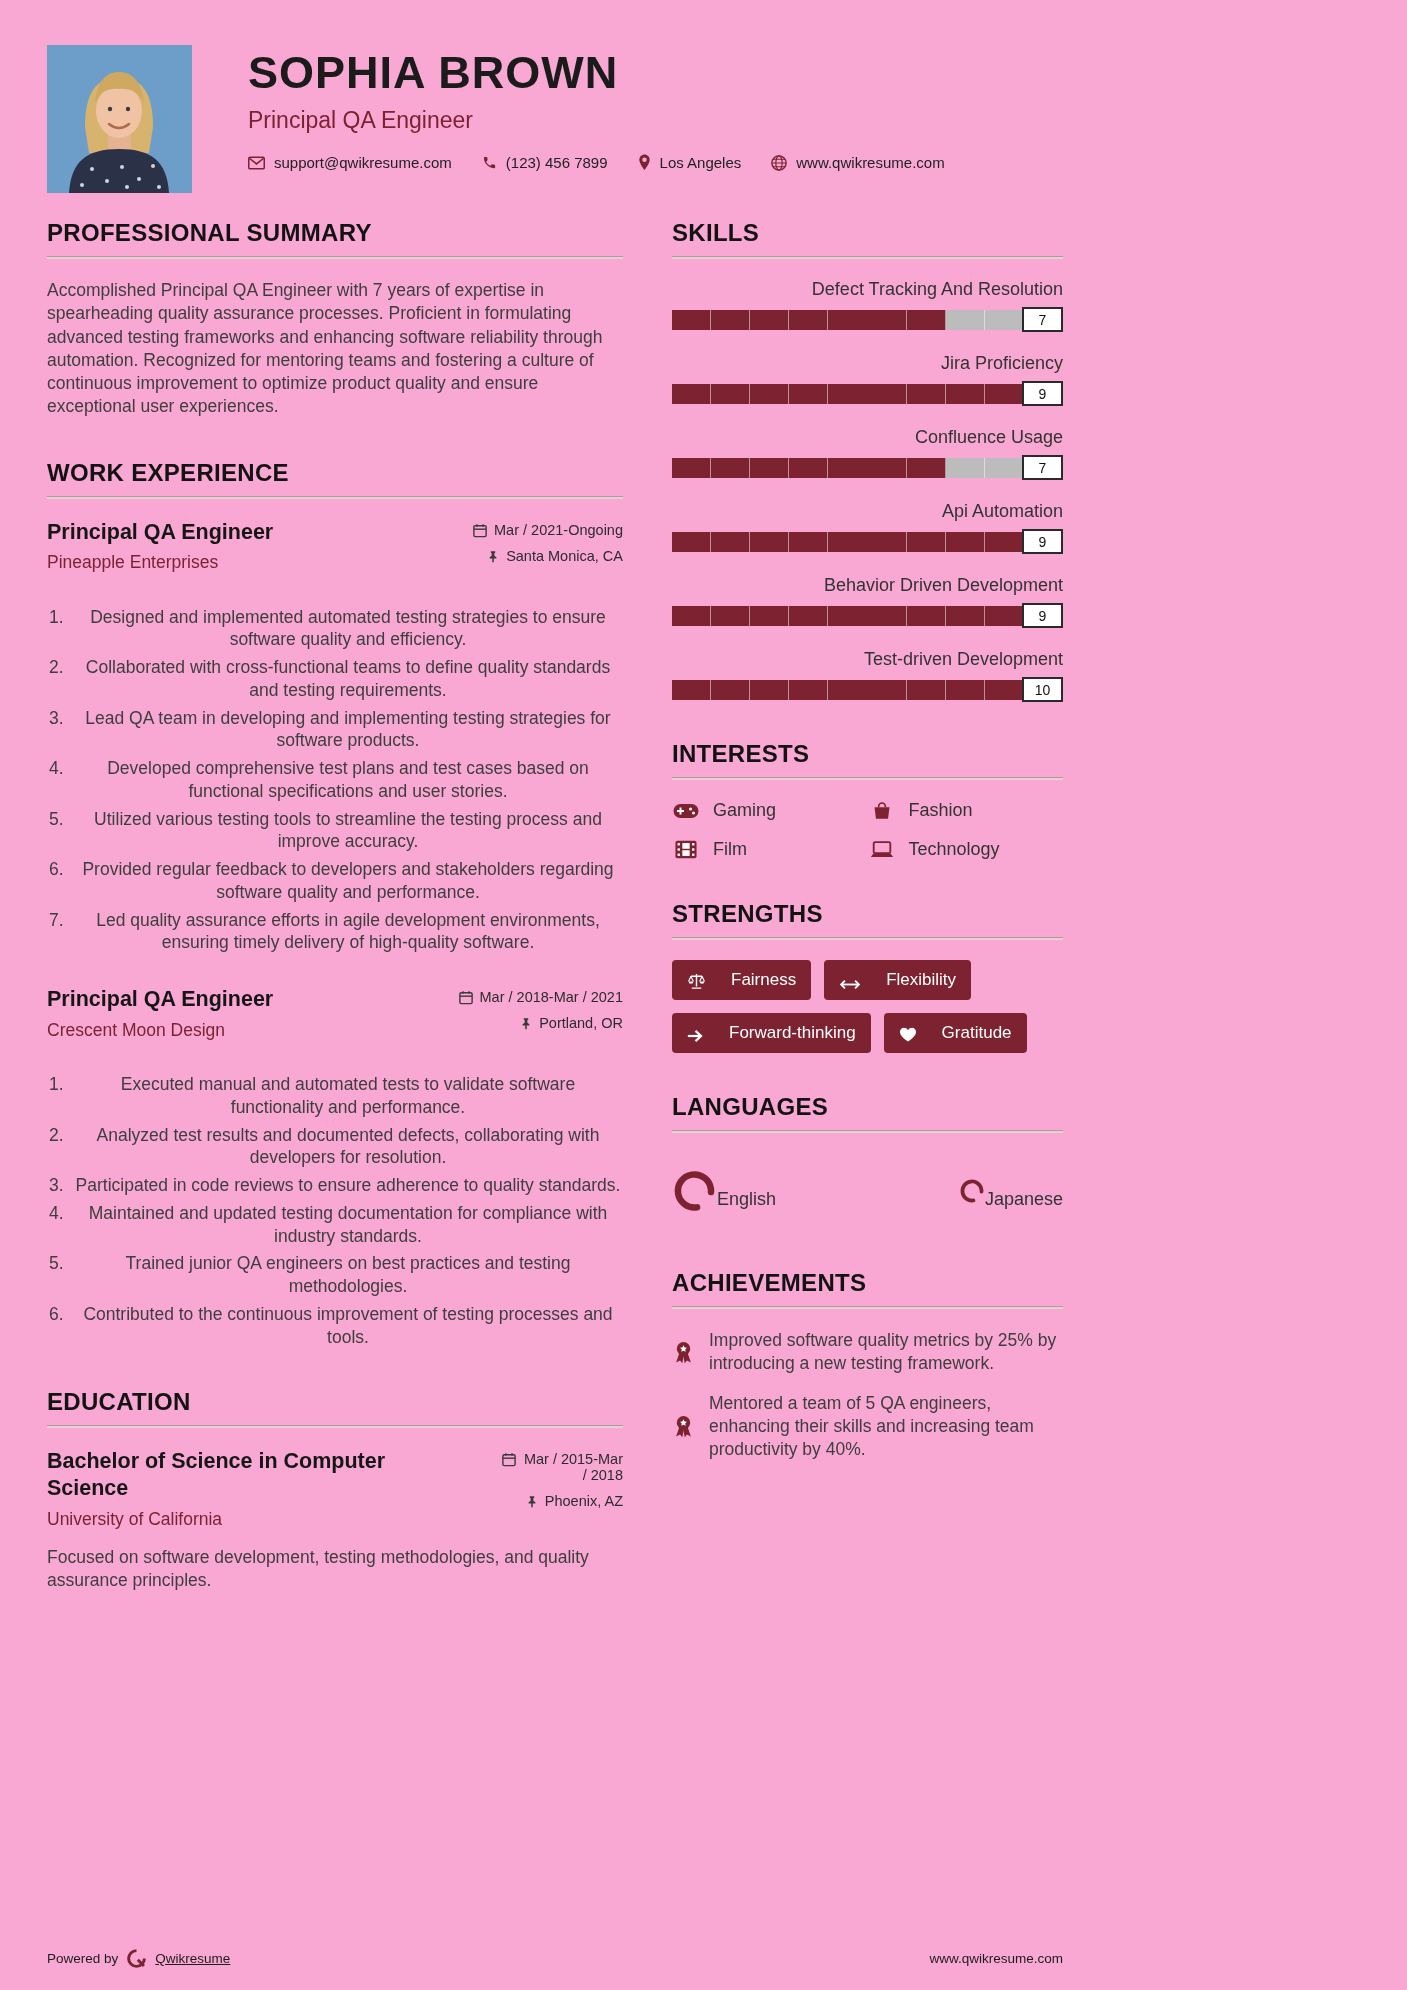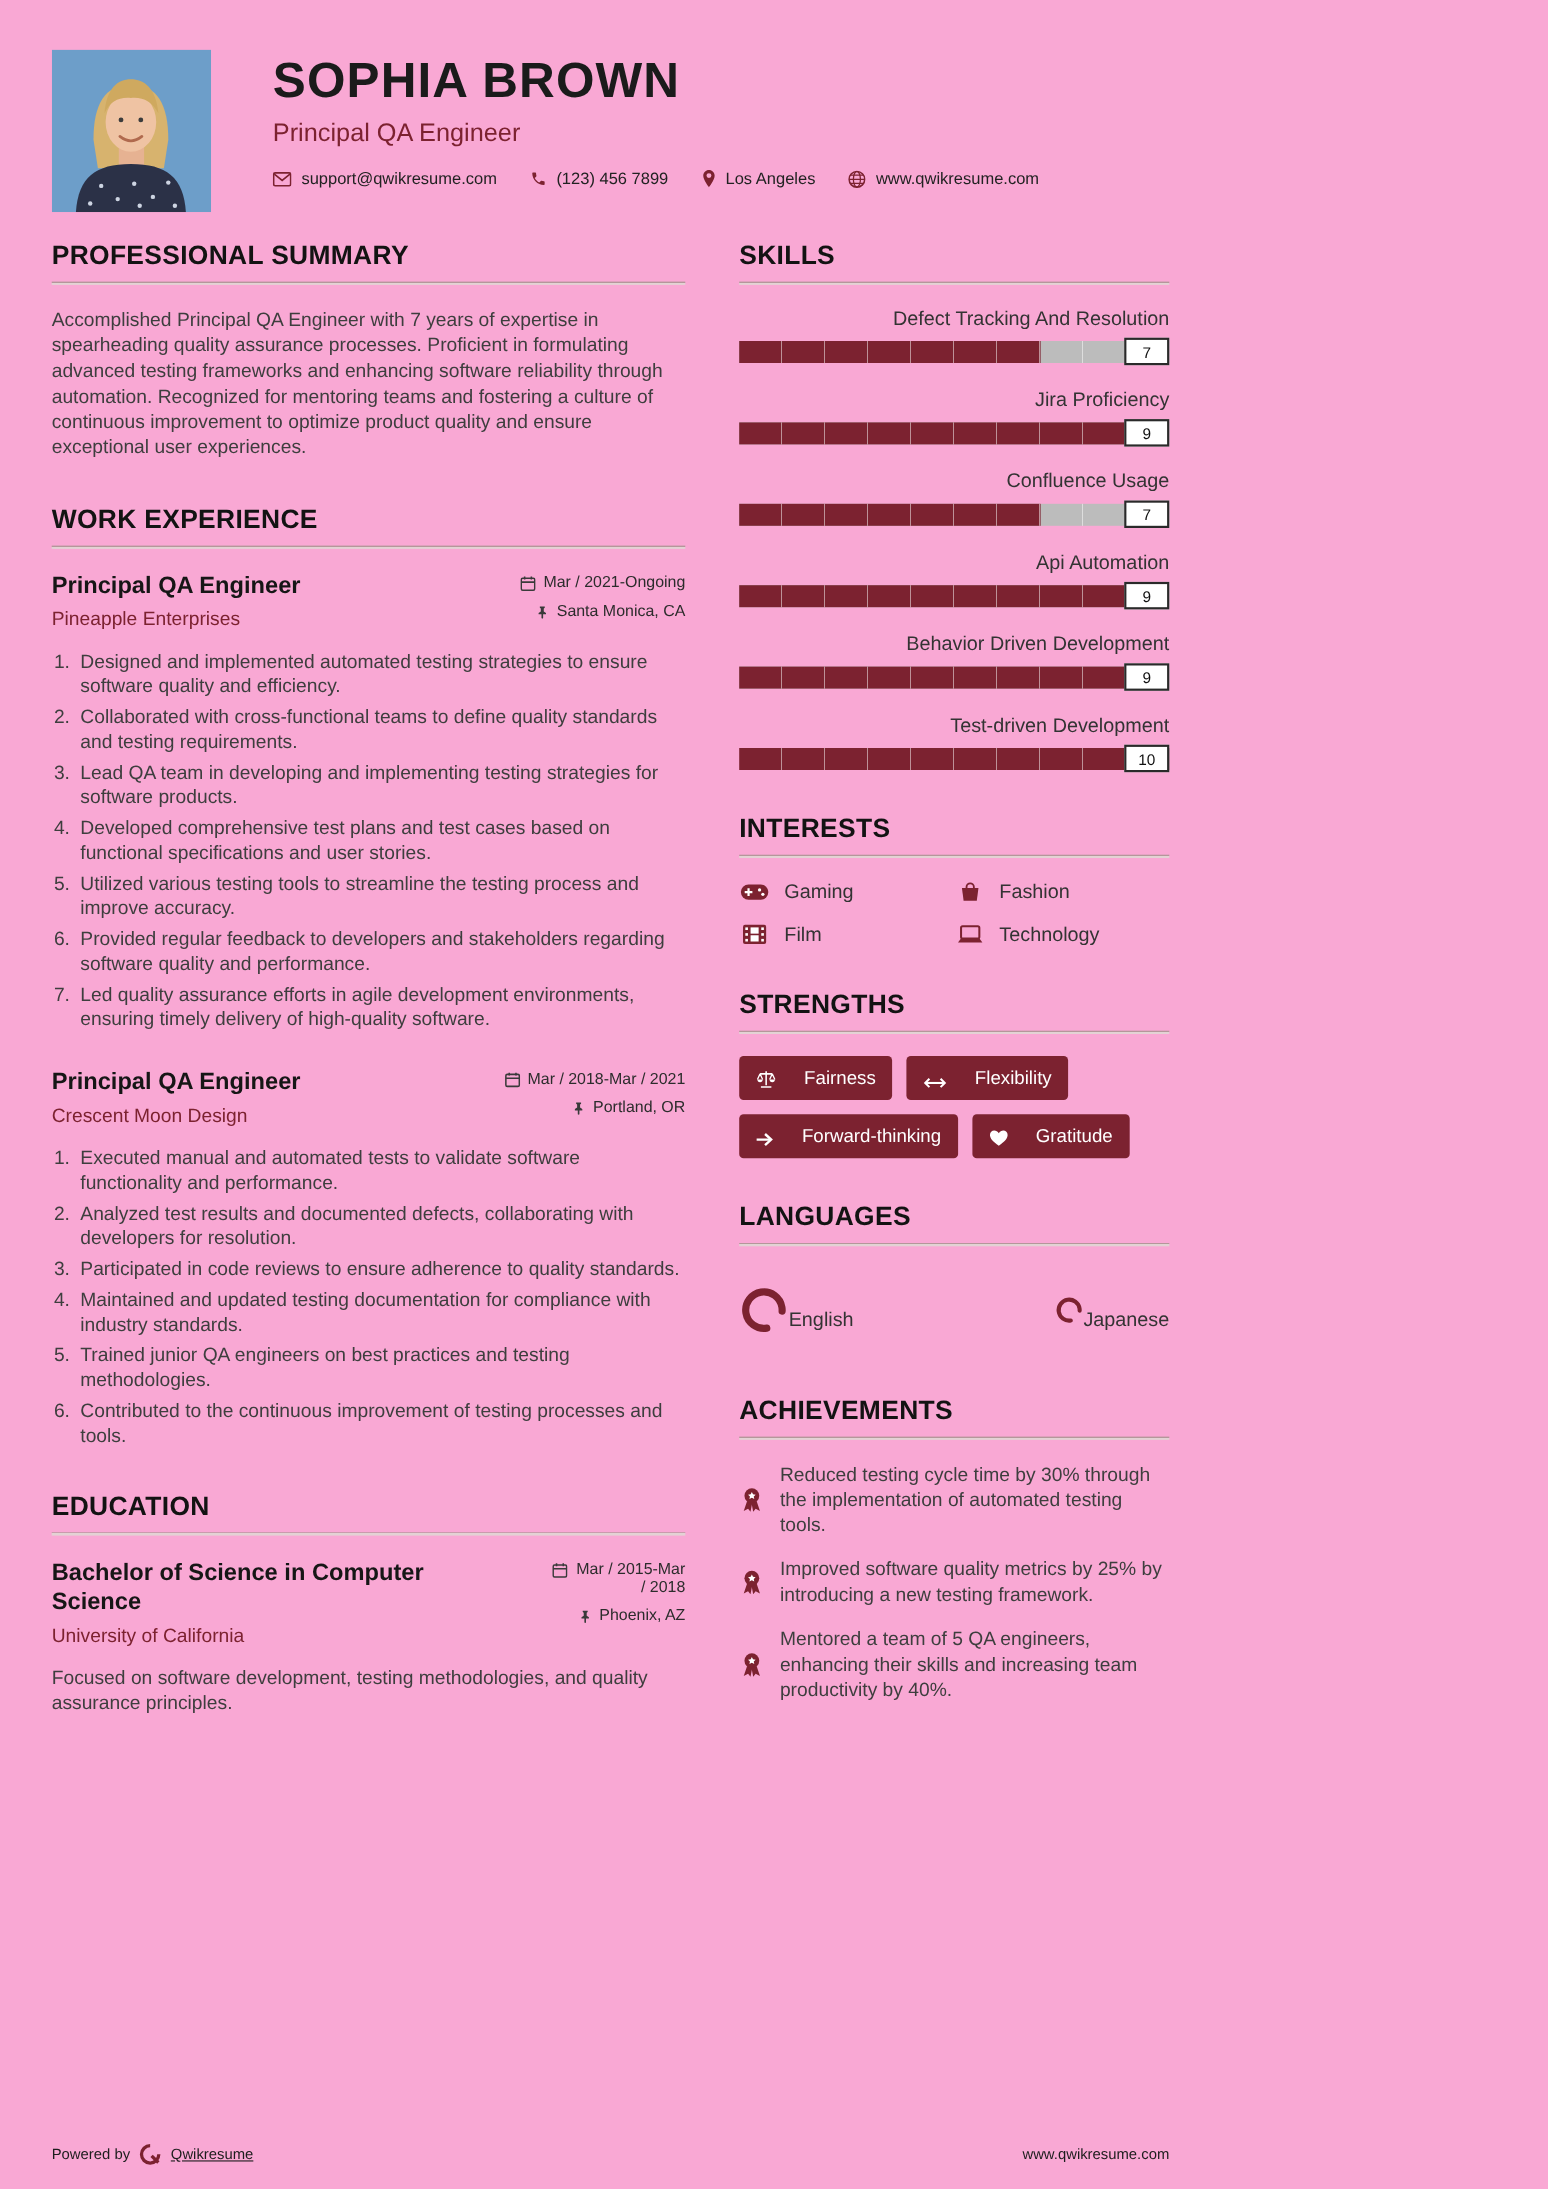--- a/index.html
+++ b/index.html
@@ -29,21 +29,21 @@
   .body-text{font-size:17.5px;line-height:1.33;color:var(--text,#3e3e3e);}
 
   
   .job{margin-bottom:32px;}
   .job-head{display:flex;justify-content:space-between;}
   .job-title{font-size:21.5px;font-weight:700;color:#161616;line-height:1.25;}
   .company{font-size:17.5px;color:var(--accent,#7c2230);margin-top:7px;}
   .job-meta{flex:none;text-align:right;font-size:14.5px;color:#2c2c2c;padding-top:3px;}
   .meta-line{display:flex;justify-content:flex-end;align-items:flex-start;gap:7px;margin-bottom:10px;}
   .meta-line .ic{color:#3a3a3a;padding-top:1px;}
-  .bullets{list-style:none;counter-reset:b;margin-top:16px;}
+  .bullets{list-style:none;counter-reset:b;margin-top:32px;text-align:center;}
   .bullets li{position:relative;padding-left:26px;counter-increment:b;font-size:17.5px;line-height:1.3;color:var(--text,#3e3e3e);margin-bottom:5px;}
   .bullets li::before{content:counter(b) ".";position:absolute;left:2px;}
   .edu-left{max-width:390px;}
   .edu-dates{display:inline-block;width:100px;}
   .edu-desc{margin-top:16px;}
 
   
   .skill{margin-bottom:23px;}
   .skill-name{font-size:18px;color:#333;text-align:right;}
   .bar{position:relative;height:20px;background:var(--bar-gray,#bcbcbc);margin-top:10px;}
@@ -445,31 +445,20 @@
 
           <div class="ach">
             <span class="ic">
               <svg width="23" height="25" viewBox="0 0 24 26" style="color:var(--accent,#7c2230)">
                   <path d="M7.5 13l-3.2 9.5 4.1-2.2 2.3 3 1.8-9z" fill="currentColor"></path>
                   <path d="M16.5 13l3.2 9.5-4.1-2.2-2.3 3-1.8-9z" fill="currentColor"></path>
                   <circle cx="12" cy="8" r="7" fill="currentColor"></circle>
                   <path d="M12 4.4l1.1 2.3 2.5.3-1.8 1.7.5 2.5-2.3-1.2-2.3 1.2.5-2.5-1.8-1.7 2.5-.3z" fill="#fff"></path>
                 </svg>
             </span>
-            <div class="ach-text">Reduced testing cycle time by 30% through the implementation of automated testing tools.</div>
-          </div>
-          <div class="ach">
-            <span class="ic">
-              <svg width="23" height="25" viewBox="0 0 24 26" style="color:var(--accent,#7c2230)">
-                  <path d="M7.5 13l-3.2 9.5 4.1-2.2 2.3 3 1.8-9z" fill="currentColor"></path>
-                  <path d="M16.5 13l3.2 9.5-4.1-2.2-2.3 3-1.8-9z" fill="currentColor"></path>
-                  <circle cx="12" cy="8" r="7" fill="currentColor"></circle>
-                  <path d="M12 4.4l1.1 2.3 2.5.3-1.8 1.7.5 2.5-2.3-1.2-2.3 1.2.5-2.5-1.8-1.7 2.5-.3z" fill="#fff"></path>
-                </svg>
-            </span>
             <div class="ach-text">Improved software quality metrics by 25% by introducing a new testing framework.</div>
           </div>
           <div class="ach">
             <span class="ic">
               <svg width="23" height="25" viewBox="0 0 24 26" style="color:var(--accent,#7c2230)">
                   <path d="M7.5 13l-3.2 9.5 4.1-2.2 2.3 3 1.8-9z" fill="currentColor"></path>
                   <path d="M16.5 13l3.2 9.5-4.1-2.2-2.3 3-1.8-9z" fill="currentColor"></path>
                   <circle cx="12" cy="8" r="7" fill="currentColor"></circle>
                   <path d="M12 4.4l1.1 2.3 2.5.3-1.8 1.7.5 2.5-2.3-1.2-2.3 1.2.5-2.5-1.8-1.7 2.5-.3z" fill="#fff"></path>
                 </svg>

